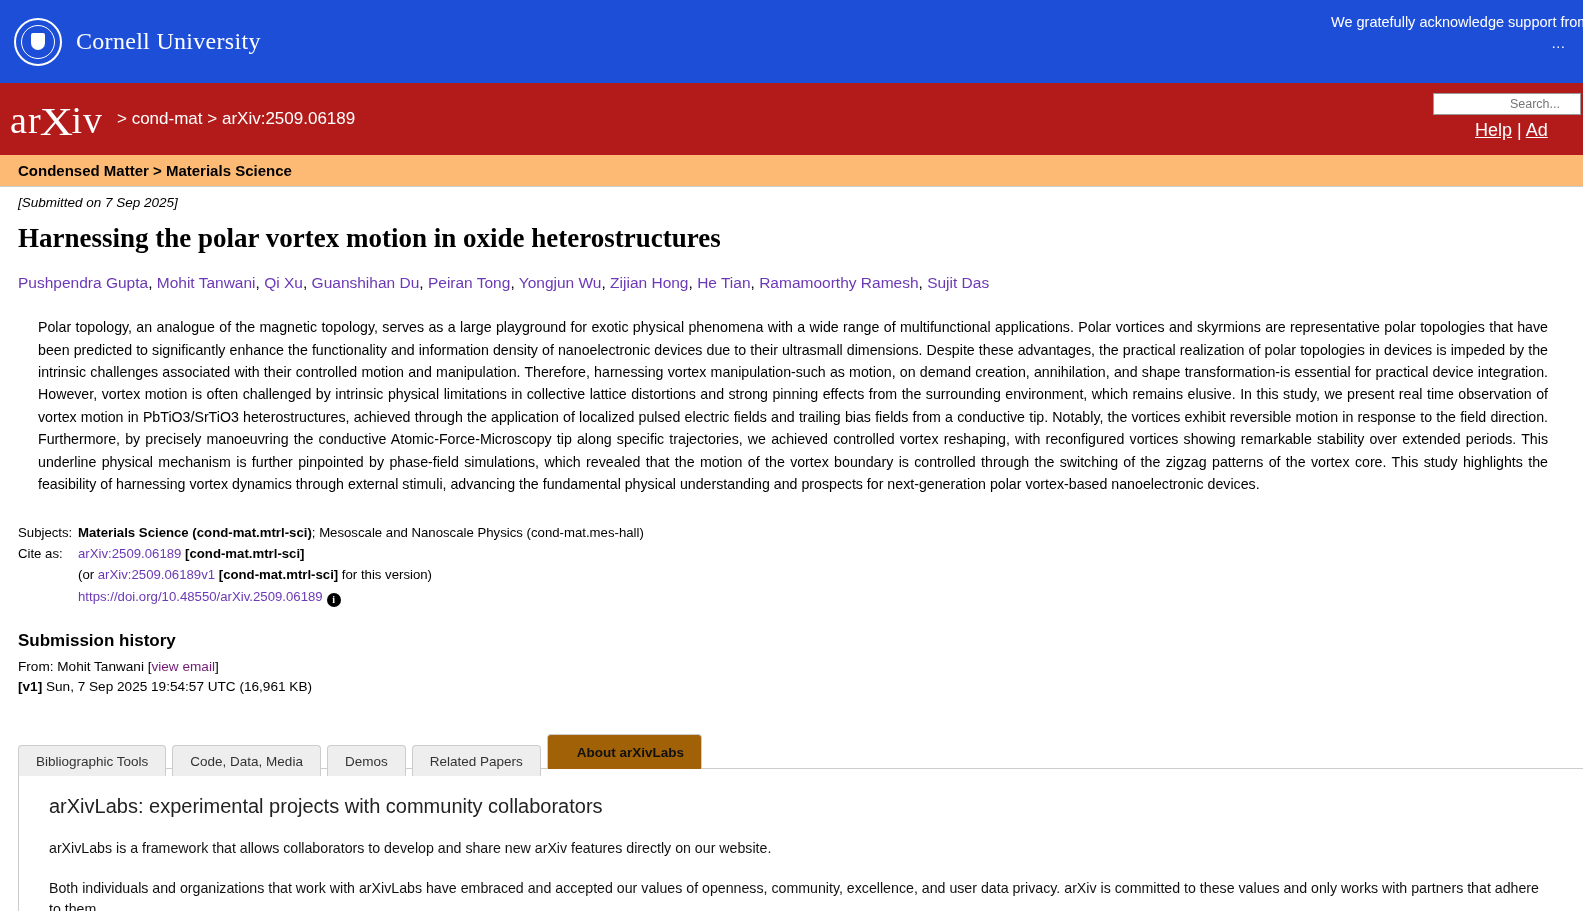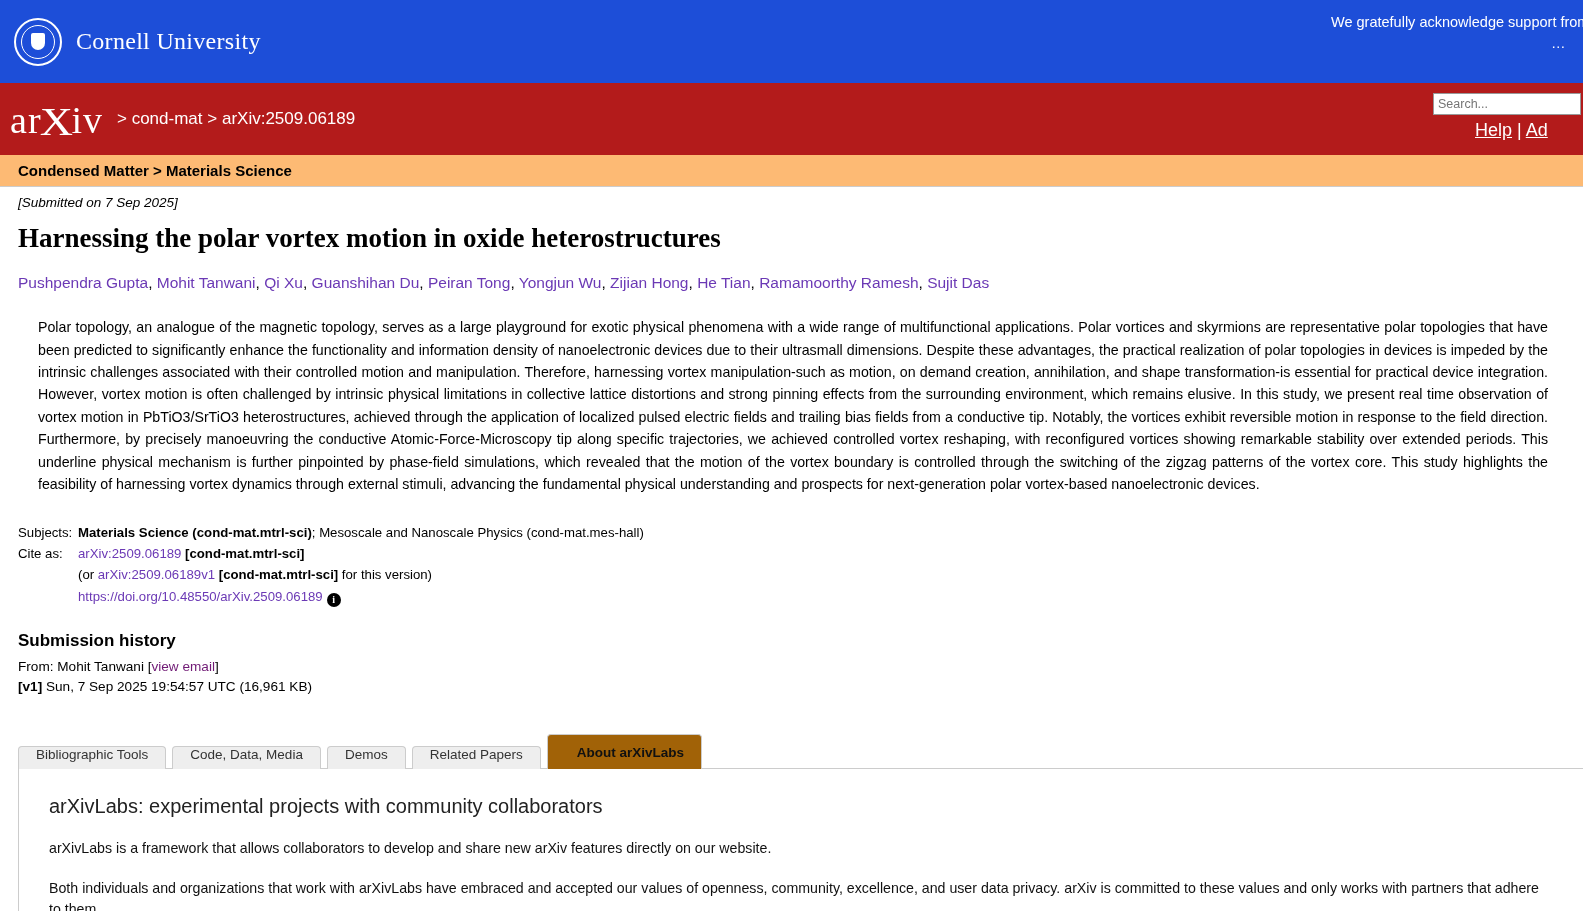--- a/index.html
+++ b/index.html
@@ -114,26 +114,27 @@
     position: absolute;
     right: 0;
     top: 10px;
     width: 150px;
     text-align: left;
   }
   .search-input {
     width: 148px;
     height: 22px;
     font-size: 12.5px;
-    padding: 2px 4px;
+    padding: 2px 20px;
     border: 1px solid #999;
     box-sizing: border-box;
     color: #555;
     background: #fff;
     font-family: "Liberation Sans", sans-serif;
+    text-align: right;
   }
   .help-line {
     margin-top: 5px;
     font-size: 18px;
     color: #ffffff;
     white-space: nowrap;
     padding-left: 42px;
   }
   .help-line a { color: #ffffff; text-decoration: underline; }
 
@@ -238,25 +239,25 @@
     padding-left: 18px;
     position: relative;
     z-index: 2;
   }
   .tab {
     border: 1px solid #cccccc;
     border-bottom: none;
     background: #eeeeee;
     color: #333;
     font-size: 13.5px;
-    padding: 0 17px 7px 17px;
+    padding: 8px 17px 7px 17px;
     border-radius: 4px 4px 0 0;
     cursor: pointer;
     position: relative;
-    top: 1px;
+    top: 8px;
   }
   .tab.active {
     background: #a16207;
     color: #111;
     font-weight: bold;
     border-color: #cccccc;
     padding: 10px 17px 9px 29px;
     top: 1px;
   }
   .tab-panel {

